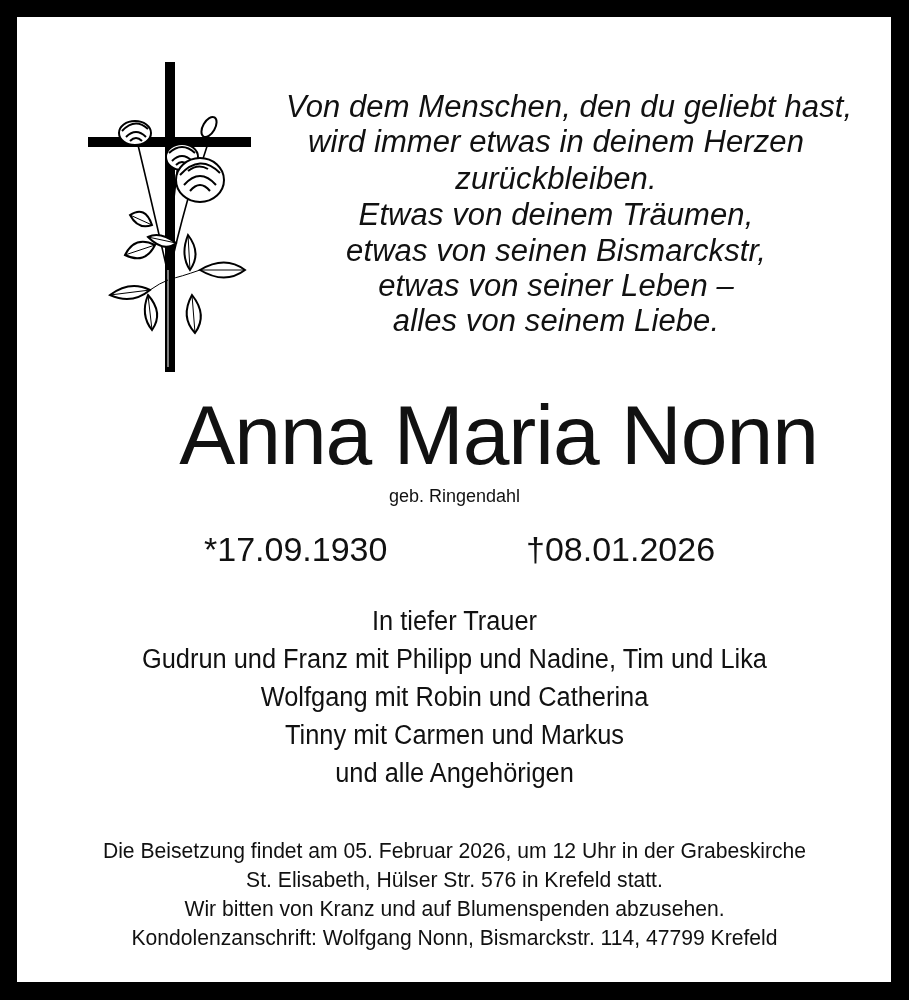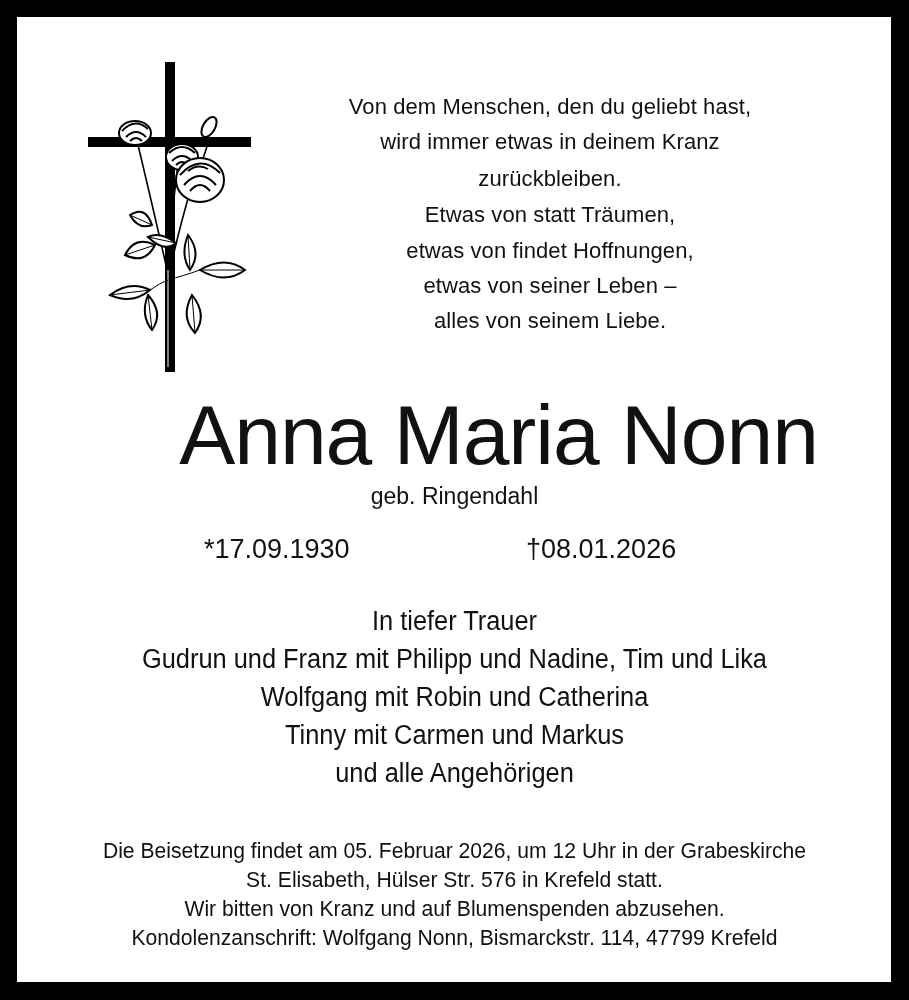--- a/index.html
+++ b/index.html
@@ -27,42 +27,43 @@
   }
   .line {
     position: absolute;
     left: 0;
     width: 909px;
     text-align: center;
     white-space: nowrap;
     font-weight: normal;
   }
   .poem .line {
-    font-size: 22px;
+    font-size: 31px;
     line-height: 30px;
-    left: 280px;
+    left: 286px;
     width: 540px;
     letter-spacing: 0.1px;
+    font-style: italic;
   }
   .name {
     font-size: 84px;
     line-height: 90px;
     letter-spacing: -1px;
     font-weight: normal;
     margin-left: 44px;
     -webkit-text-stroke: 0px;
   }
   .maiden {
-    font-size: 23px;
+    font-size: 18px;
     line-height: 28px;
   }
   .dates {
     position: absolute;
     top: 534px;
-    font-size: 27px;
+    font-size: 34px;
     line-height: 30px;
     white-space: nowrap;
   }
   .mourners .line {
     font-size: 27px;
     line-height: 30px;
     transform: scaleX(0.94);
     transform-origin: center;
   }
   .footer .line {
@@ -119,24 +120,24 @@
     <path d="M68 182 Q80 176 96 188 Q84 198 68 182 Z"></path>
   </g>
   <g stroke="#000" stroke-width="1" fill="none">
     <path d="M50 160 L72 170 M45 200 L75 190 M30 240 L70 235 M68 240 L72 275 M112 240 L115 278 M120 215 L165 215 M108 180 L110 215 M68 182 L96 188"></path>
     <path d="M70 235 Q80 228 88 225 M120 215 Q100 222 90 224"></path>
   </g>
 </svg>
 
 <div class="poem">
   <div class="line" style="top:92px">Von dem Menschen, den du geliebt hast,</div>
-  <div class="line" style="top:127px">wird immer etwas in deinem Kranz</div>
+  <div class="line" style="top:127px">wird immer etwas in deinem Herzen</div>
   <div class="line" style="top:164px">zurückbleiben.</div>
-  <div class="line" style="top:200px">Etwas von statt Träumen,</div>
-  <div class="line" style="top:236px">etwas von findet Hoffnungen,</div>
+  <div class="line" style="top:200px">Etwas von deinem Träumen,</div>
+  <div class="line" style="top:236px">etwas von seinen Bismarckstr,</div>
   <div class="line" style="top:271px">etwas von seiner Leben –</div>
   <div class="line" style="top:306px">alles von seinem Liebe.</div>
 </div>
 
 <div class="line name" style="top:390px">Anna Maria Nonn</div>
 <div class="line maiden" style="top:482px">geb. Ringendahl</div>
 
 <div class="dates" style="left:204px">*17.09.1930</div>
 <div class="dates" style="left:526px">
   <span>†</span><span>08.01.2026</span>

